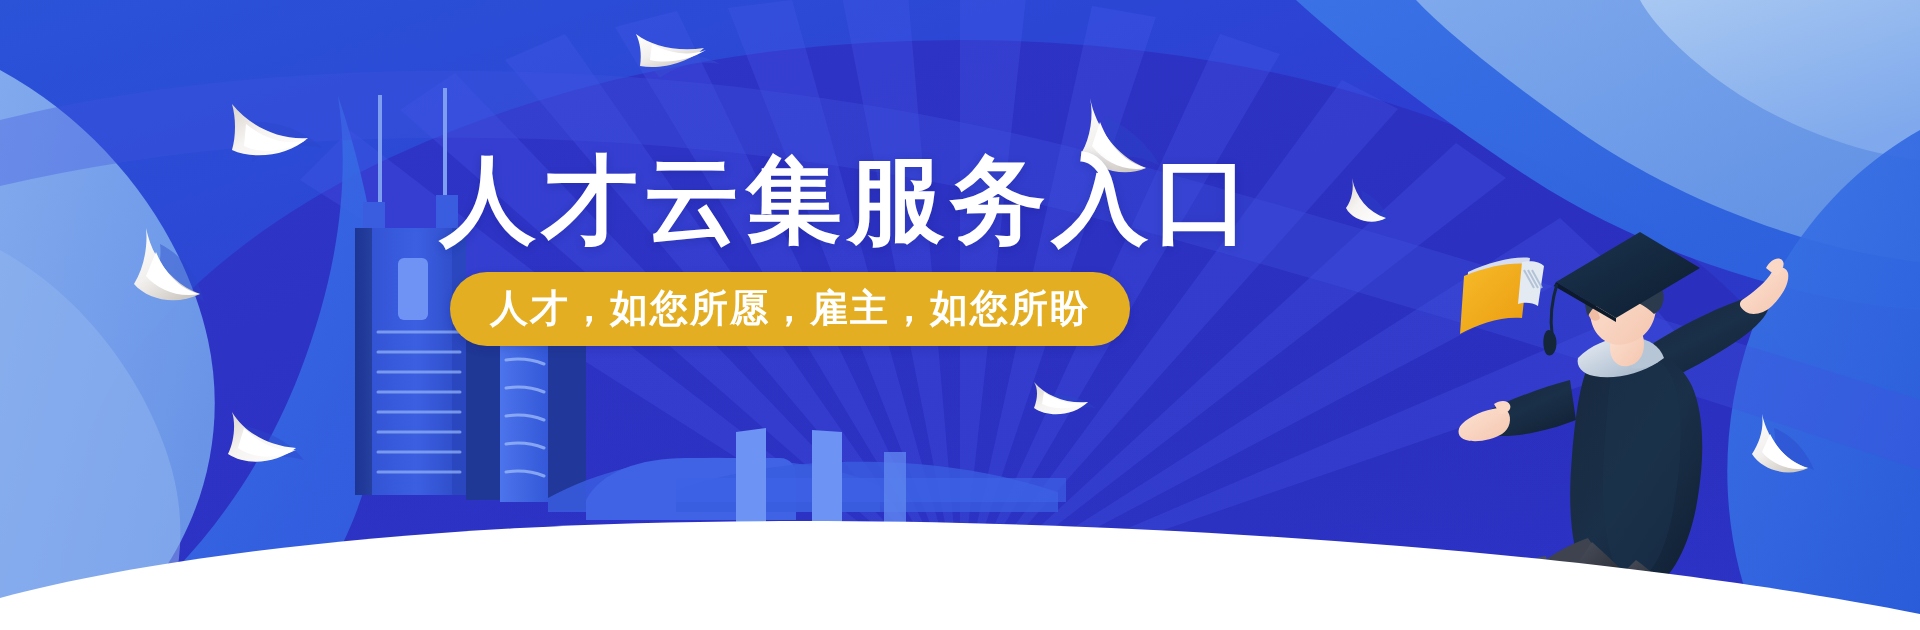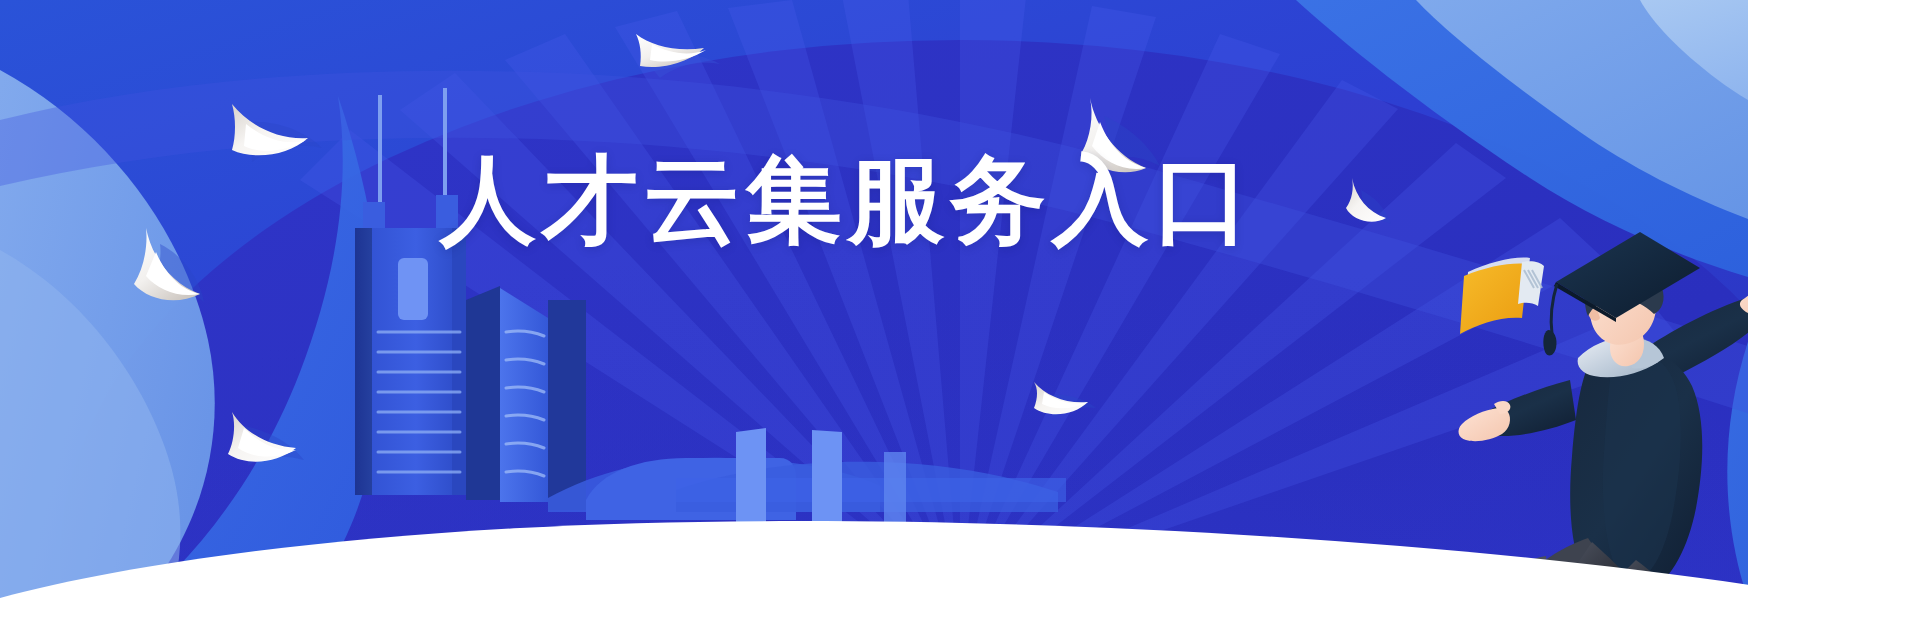--- a/index.html
+++ b/index.html
@@ -1,20 +1,20 @@
 <!DOCTYPE html>
 <html><head>
 <meta charset="utf-8">
 <title>Banner</title>
 <style>
   html,body{margin:0;padding:0;background:#fff;}
   *{box-sizing:border-box;}
   .stage{
     position:relative;
-    width:1748px;height:630px;
+    width:1920px;height:630px;
     overflow:hidden;
     font-family:"Liberation Sans","DejaVu Sans",sans-serif;
     background:#2b3fd4;
     user-select:none;
   }
   .svgfull{position:absolute;left:0;top:0;width:1920px;height:630px;display:block;}
 
   
   .textblock{
     position:absolute;
@@ -404,15 +404,18 @@
     </g>
 
     <path d="M0,630 L0,598 C120,566 300,540 520,528 C760,515 1080,520 1400,546
              C1620,564 1800,590 1920,614 L1920,630 Z" fill="#ffffff"></path>
     <path d="M0,630 L0,616 C160,586 380,562 620,554 C900,544 1220,556 1500,582
              C1680,598 1820,612 1920,626 L1920,630 Z" fill="#ffffff"></path>
   </svg>
 
   <div class="textblock">
     <h1 class="banner-title">人才云集服务入口</h1>
+    <div class="pill-wrap">
+      <span class="pill">人才，如您所愿，雇主，如您所盼</span>
+    </div>
   </div>
 
 </div>
 
 </body></html>

